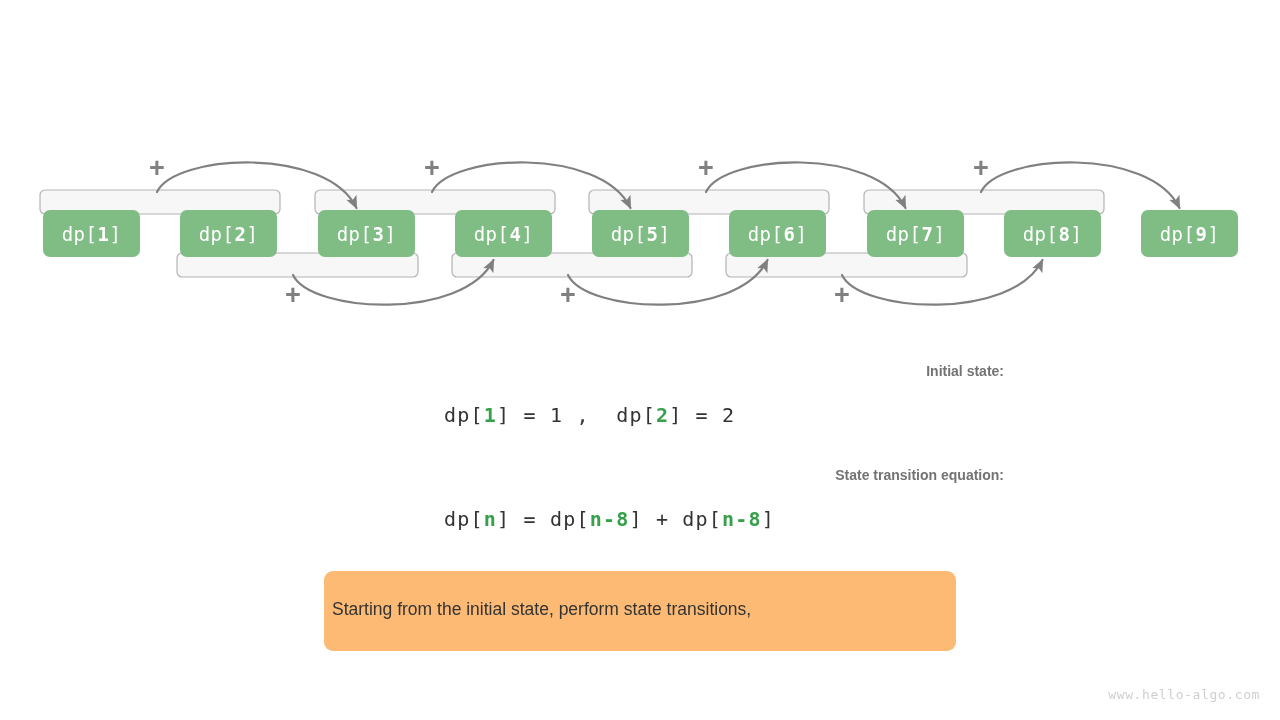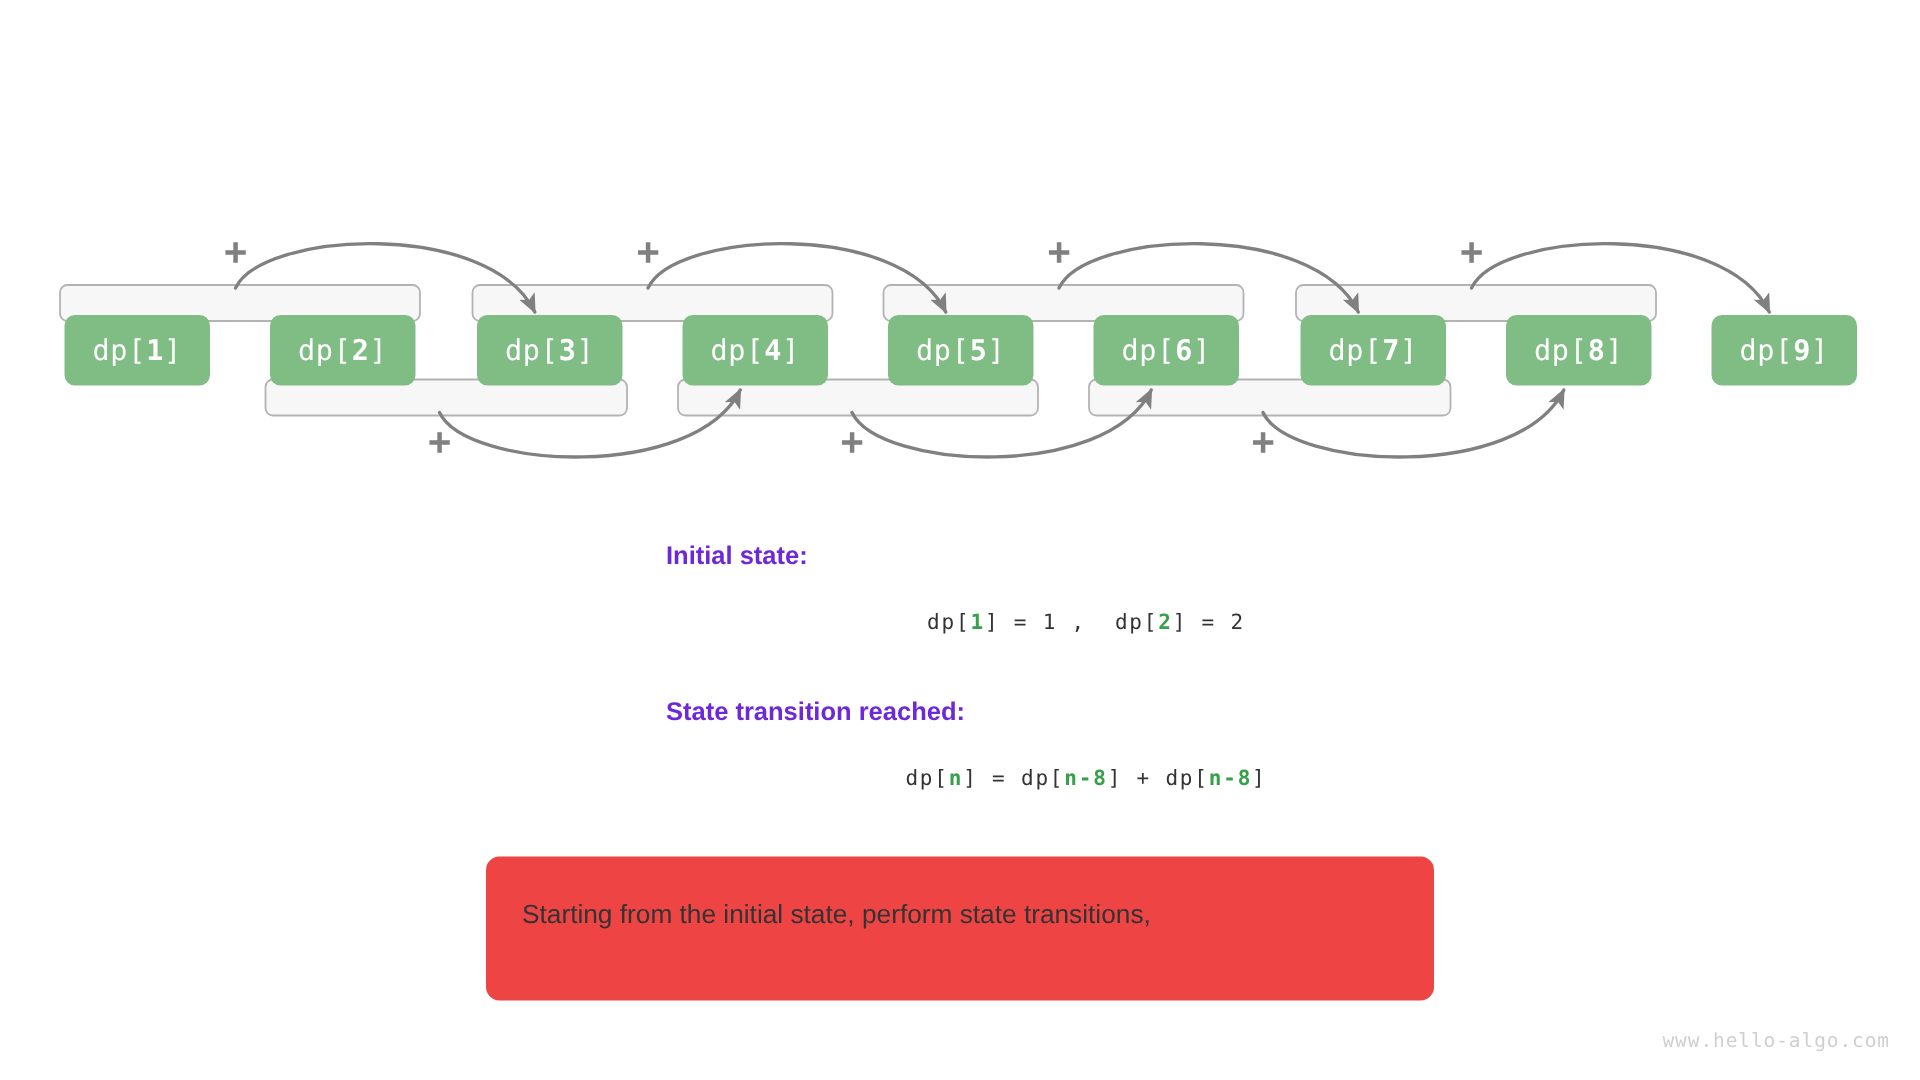--- a/index.html
+++ b/index.html
@@ -54,54 +54,54 @@
 
   
   #text-block {
     position: absolute;
     left: 444px;
     top: 358px;
     width: 560px;
   }
   .heading {
     font-family: "Liberation Sans", sans-serif;
-    font-size: 17px;
+    font-size: 14px;
     font-weight: bold;
-    color: #6d28d9;
+    color: #737373;
     margin: 0;
     line-height: 26px;
+    text-align: right;
   }
   .formula {
     font-family: "DejaVu Sans Mono", "Liberation Mono", monospace;
-    font-size: 14px;
+    font-size: 20px;
     color: #333333;
     margin: 0;
     line-height: 30px;
     letter-spacing: 1.2px;
     white-space: pre;
-    text-align: center;
   }
   .formula .g {
     color: #36a04a;
     font-weight: bold;
   }
   .gap-sm { height: 16px; }
   .gap-lg { height: 32px; }
 
   
   #note-box {
     position: absolute;
     left: 324px;
     top: 571px;
     width: 632px;
-    height: 96px;
-    background: #ef4444;
+    height: 80px;
+    background: #fdba74;
     border-radius: 9px;
     box-sizing: border-box;
-    padding: 24px 0 0 24px;
+    padding: 24px 0 0 8px;
   }
   #note-box .note-line {
     font-family: "Liberation Sans", sans-serif;
     font-size: 17.5px;
     color: #333333;
     line-height: 29px;
   }
 
   
   #watermark {
@@ -211,21 +211,21 @@
 </div>
 
 <div id="text-block">
 
   <div class="heading">Initial state:</div>
   <div class="gap-sm"></div>
   <div class="formula" id="initial-formula"><span>dp[</span><span class="g">1</span><span>] = 1 ,  dp[</span><span class="g">2</span><span>] = 2</span></div>
 
   <div class="gap-lg"></div>
 
-  <div class="heading">State transition reached:</div>
+  <div class="heading">State transition equation:</div>
   <div class="gap-sm"></div>
   <div class="formula" id="transition-formula"><span>dp[</span><span class="g">n</span><span>] = dp[</span><span class="g">n-8</span><span>] + dp[</span><span class="g">n-8</span><span>]</span></div>
 </div>
 
 <div id="note-box">
   <div class="note-line">Starting from the initial state, perform state transitions,</div>
 </div>
 
 <div id="watermark">www.hello-algo.com</div>
 

